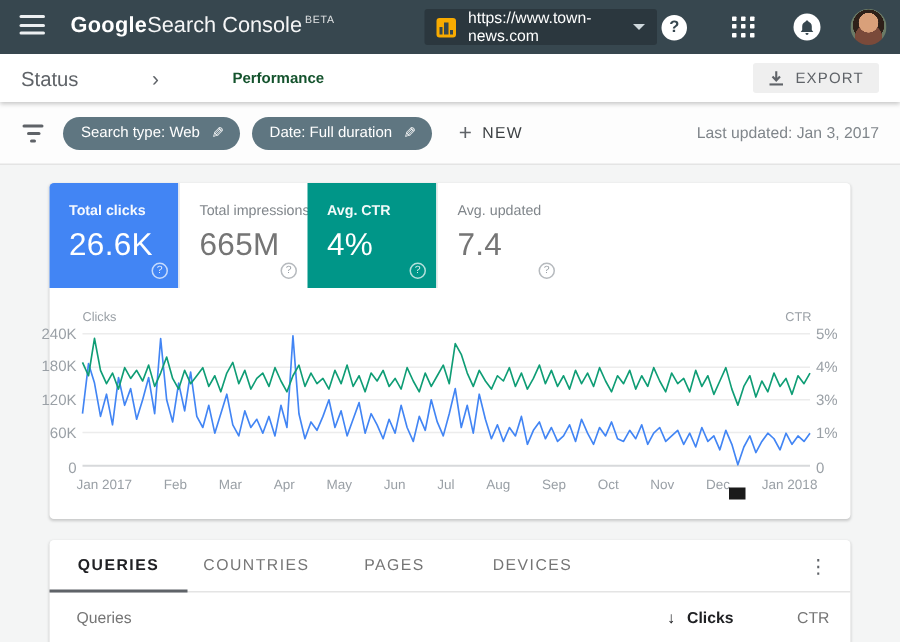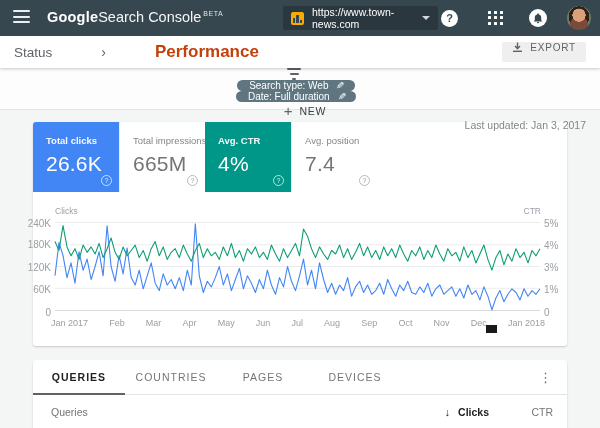--- a/index.html
+++ b/index.html
@@ -49,31 +49,31 @@
   }
   
   .crumb-row {
     position:absolute; top:36px; left:0; width:600px; height:32px; background:#fff; z-index:20;
     display:flex; align-items:center; padding:0 14px;
     box-shadow:0 1px 3px rgba(0,0,0,.22);
     gap:40px;
   }
   .crumb-parent { font-size:13.5px; color:#5f6368; cursor:pointer; }
   .crumb-sep { color:#5f6368; font-size:14px; margin:0 9px; }
-  .crumb-current { font-size:17px; color:#c2410c; font-weight:700; }
+  .crumb-current { font-size:10px; color:#14532d; font-weight:700; }
   .export-btn {
     margin-left:auto; height:20px; background:#efefef; border-radius:2px;
-    display:flex; padding:0 10px; cursor:pointer;
+    display:flex; align-items:center; padding:0 10px; cursor:pointer;
   }
   .export-btn svg { margin-right:7px; }
   .export-label { font-size:10px; letter-spacing:.8px; color:#5f6368; font-weight:500; }
   
   .filter-row {
     position:absolute; top:68px; left:0; width:600px; height:42px; background:#fdfdfd; z-index:10;
-    display:flex; align-items:center; padding:0 14px; border-bottom:1px solid #e4e4e4;flex-direction:column;
+    display:flex; align-items:center; padding:0 14px; border-bottom:1px solid #e4e4e4;
   }
   .filter-icon { margin-right:12px; cursor:pointer; display:flex; flex-direction:column; align-items:center; gap:3px; width:16px; }
   .filter-icon i { display:block; height:2px; background:#5f6368; border-radius:1px; }
   .filter-icon i:nth-child(1){width:14px;} .filter-icon i:nth-child(2){width:9px;} .filter-icon i:nth-child(3){width:4px;}
   .chip {
     height:22px; border-radius:12px; background:#5f7681; color:#fff;
     display:flex; align-items:center; padding:0 10px 0 12px; margin-right:8px;
     font-size:10px; cursor:pointer; white-space:nowrap;
   }
   .chip .pencil { font-size:10px; margin-left:8px; transform:scaleX(-1); display:inline-block; }
@@ -225,21 +225,21 @@
         <div class="t-label">Total impressions</div>
         <div class="t-value">665M</div>
         <div class="t-help">?</div>
       </div>
       <div class="tile sel-teal">
         <div class="t-label">Avg. CTR</div>
         <div class="t-value">4%</div>
         <div class="t-help">?</div>
       </div>
       <div class="tile">
-        <div class="t-label">Avg. position</div>
+        <div class="t-label">Avg. updated</div>
         <div class="t-value">7.4</div>
         <div class="t-help">?</div>
       </div>
     </div>
 
     <span class="axis-caption cap-left">Clicks</span>
     <span class="axis-caption cap-right">CTR</span>
 
     <div class="tick-col ticks-left">
         <span style="top: -4.5px;">240K</span>

